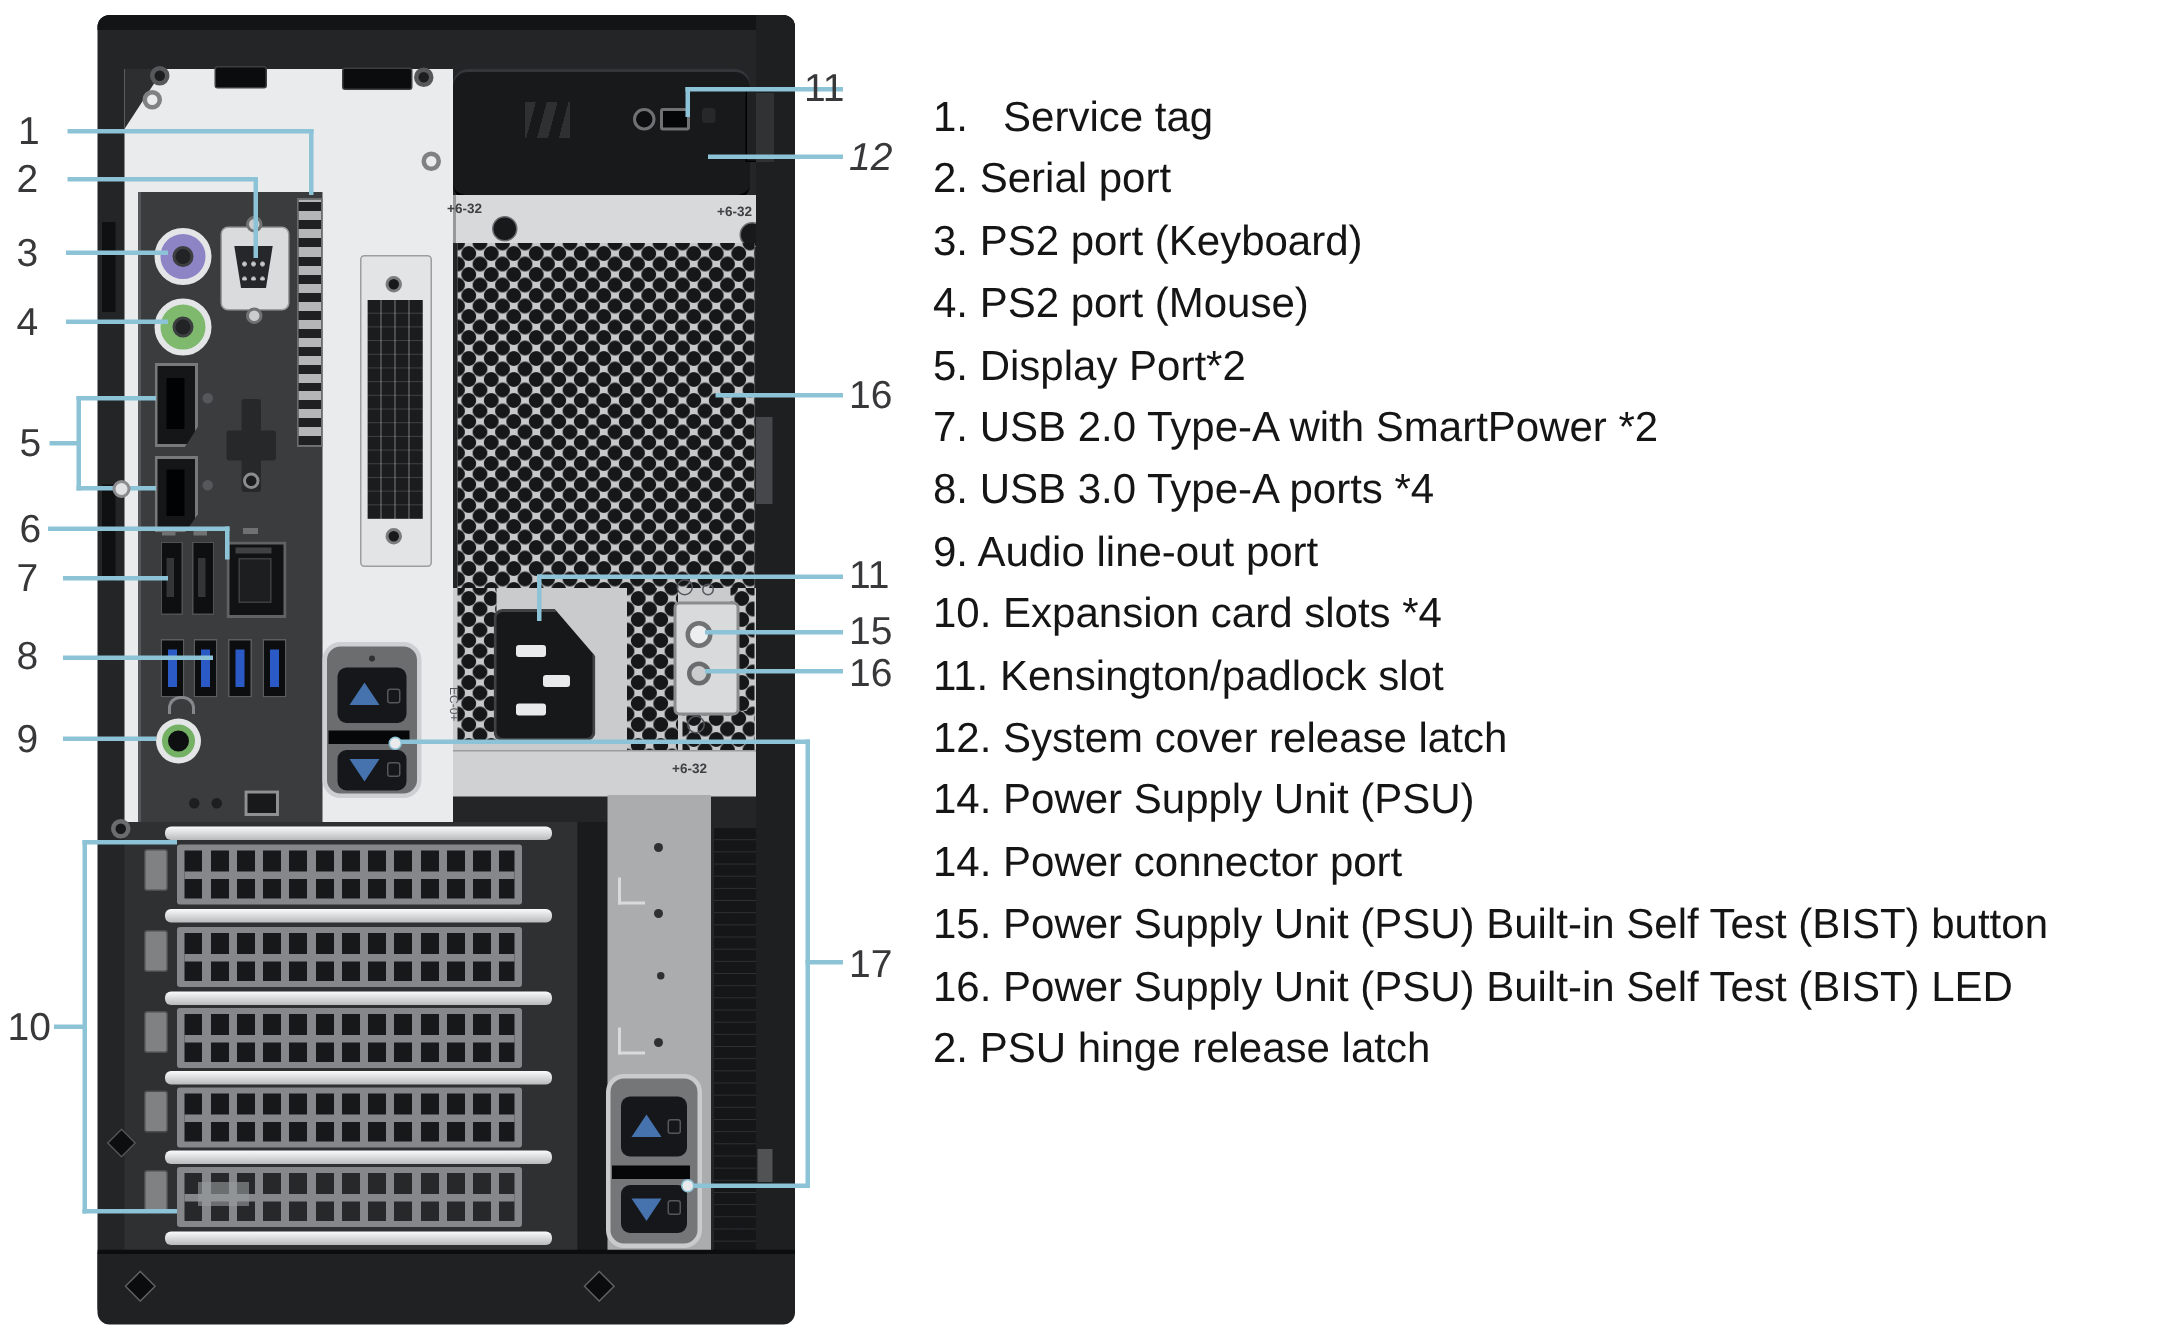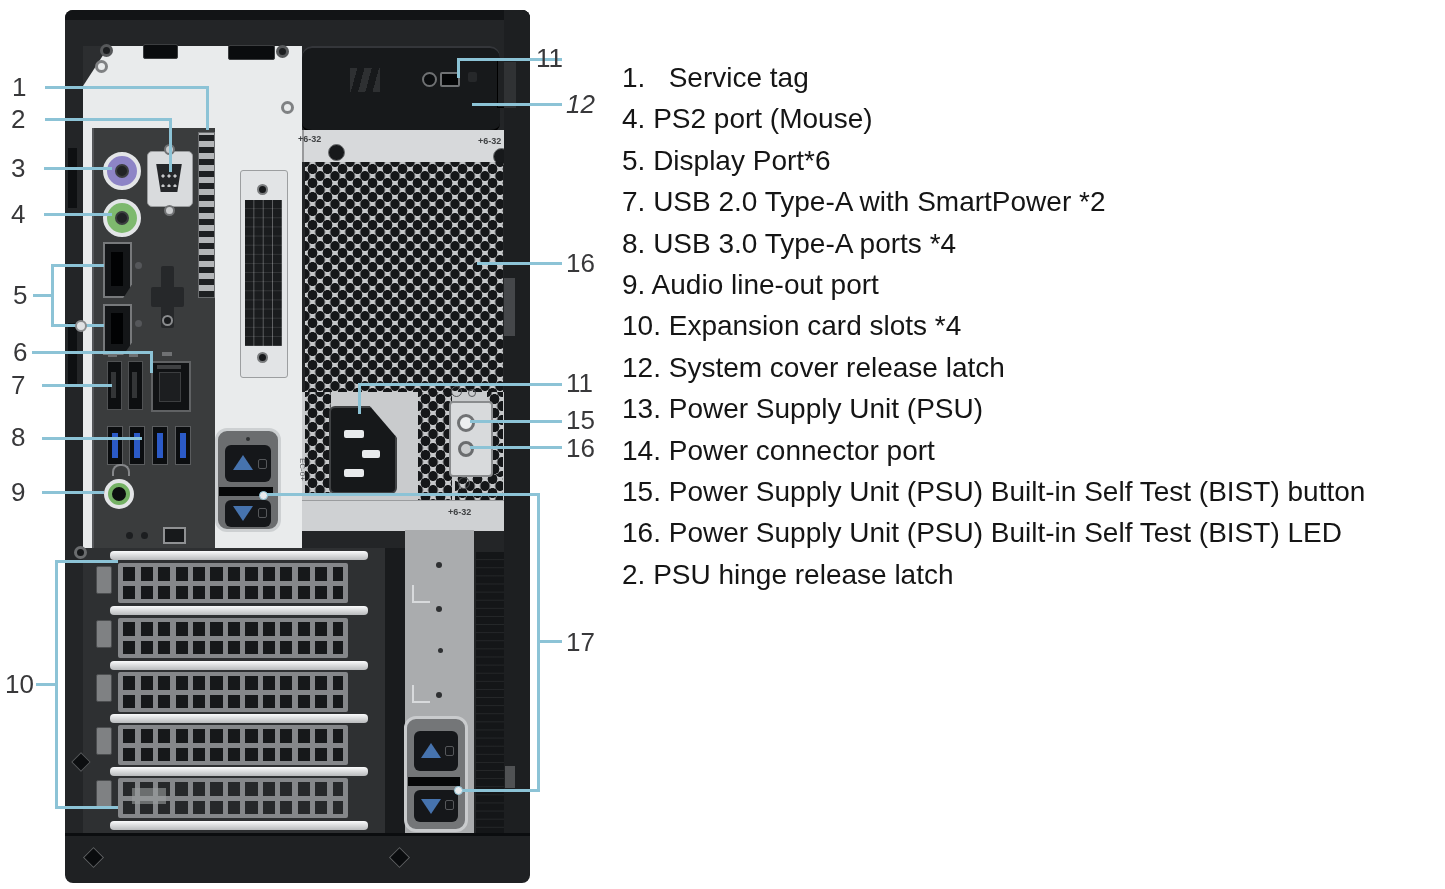--- a/index.html
+++ b/index.html
@@ -301,27 +301,30 @@
   <div class="num" style="left:536px;top:45px;">11</div>
   <div class="num" style="left:566px;top:91px;font-style:italic;">12</div>
   <div class="num" style="left:566px;top:250px;">16</div>
   <div class="num" style="left:566px;top:370px;">11</div>
   <div class="num" style="left:566px;top:407px;">15</div>
   <div class="num" style="left:566px;top:435px;">16</div>
   <div class="num" style="left:566px;top:629px;">17</div>
 
   <div class="legend">
     <div class="row">1.   Service tag</div>
+    <div class="row">2. Serial port</div>
+    <div class="row">3. PS2 port (Keyboard)</div>
     <div class="row">4. PS2 port (Mouse)</div>
-    <div class="row">5. Display Port*6</div>
+    <div class="row">5. Display Port*2</div>
     <div class="row">7. USB 2.0 Type-A with SmartPower *2</div>
     <div class="row">8. USB 3.0 Type-A ports *4</div>
     <div class="row">9. Audio line-out port</div>
     <div class="row">10. Expansion card slots *4</div>
+    <div class="row">11. Kensington/padlock slot</div>
     <div class="row">12. System cover release latch</div>
-    <div class="row">13. Power Supply Unit (PSU)</div>
+    <div class="row">14. Power Supply Unit (PSU)</div>
     <div class="row">14. Power connector port</div>
     <div class="row">15. Power Supply Unit (PSU) Built-in Self Test (BIST) button</div>
     <div class="row">16. Power Supply Unit (PSU) Built-in Self Test (BIST) LED</div>
     <div class="row">2. PSU hinge release latch</div>
   </div>
 
 </div>
 
 </body></html>

